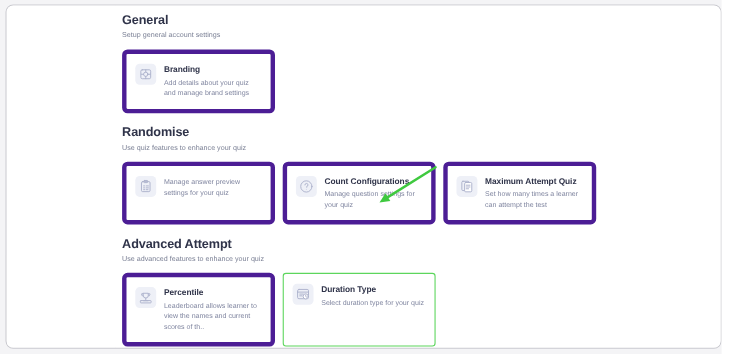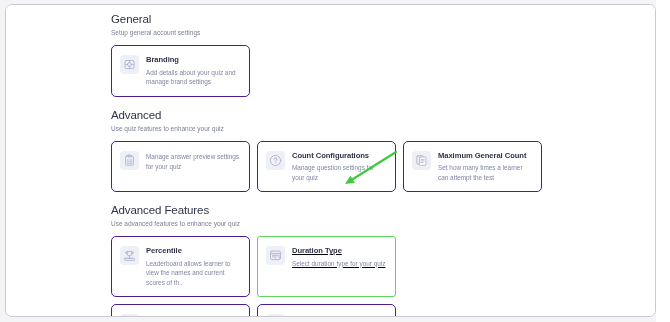--- a/index.html
+++ b/index.html
@@ -60,21 +60,21 @@
     height: 313px;
     background: #ffffff;
   }
 
   .section { margin-bottom: 1px; }
 
   .section-head { padding: 0 0 0 6px; }
 
   .section-title {
     font-size: 11.5px;
-    font-weight: normal;
+    font-weight: bold;
     color: #2f3349;
     letter-spacing: -0.1px;
     line-height: 15px;
   }
 
   .section-sub {
     font-size: 6.5px;
     color: #7b8095;
     line-height: 11px;
     margin-top: 0px;
@@ -85,32 +85,31 @@
     gap: 7px;
     margin-top: 7px;
     padding-left: 6px;
   }
 
   .card {
     position: relative;
     width: 139px;
     min-height: 45px;
     background: #ffffff;
-    border: 1px solid #4c1d95;
+    border: 4px solid #4c1d95;
     border-radius: 5px;
     padding: 8px 8px 9px 8px;
     display: flex;
     gap: 7px;
     align-items: flex-start;
   }
 
   .card.highlight {
     border: 1.6px solid #5dd65d;
     border-radius: 3px;
-    text-decoration: underline;
   }
 
   .card-icon {
     flex: 0 0 auto;
     width: 19px;
     height: 19px;
     border-radius: 4px;
     background: #eef0f7;
     display: flex;
     align-items: center;
@@ -179,21 +178,21 @@
               </div>
               <div class="card-text">
                 <div class="card-title">Branding</div>
                 <div class="card-desc">Add details about your quiz and manage brand settings</div>
               </div>
             </div>
           </div>
         </div>
         <div class="section" id="sec-features">
           <div class="section-head">
-            <div class="section-title">Advanced</div>
+            <div class="section-title">Randomise</div>
             <div class="section-sub">Use quiz features to enhance your quiz</div>
           </div>
           <div class="card-row">
             <div class="card">
               <div class="card-icon">
                 <svg width="13" height="13" viewBox="0 0 16 16">
                   <rect x="3.2" y="2.6" width="9.6" height="11.2" rx="1.3" stroke="#aeb4cd" fill="none" stroke-width="1.1" stroke-linecap="round" stroke-linejoin="round"></rect>
                   <rect x="5.8" y="1.3" width="4.4" height="2.4" rx="0.7" stroke="#aeb4cd" fill="none" stroke-width="1.1" stroke-linecap="round" stroke-linejoin="round"></rect>
                   <path d="M5.6 7.4h1.1M8.4 7.4h2.6M5.6 9.6h1.1M8.4 9.6h2.6M5.6 11.6h1.1M8.4 11.6h2.1" stroke="#aeb4cd" fill="none" stroke-width="1.1" stroke-linecap="round" stroke-linejoin="round"></path>
                 </svg>
@@ -217,29 +216,29 @@
             </div>
             <div class="card">
               <div class="card-icon">
                 <svg width="13" height="13" viewBox="0 0 16 16">
                   <rect x="2.3" y="2.2" width="8" height="10.4" rx="1.2" stroke="#aeb4cd" fill="none" stroke-width="1.1" stroke-linecap="round" stroke-linejoin="round"></rect>
                   <rect x="5.4" y="3.6" width="8" height="10.4" rx="1.2" fill="#ffffff" stroke="#aeb4cd" stroke-width="1.1" stroke-linecap="round" stroke-linejoin="round"></rect>
                   <path d="M7.2 6.6h4.2M7.2 8.6h4.2M7.2 10.6h2.6" stroke="#aeb4cd" fill="none" stroke-width="1.1" stroke-linecap="round" stroke-linejoin="round"></path>
                 </svg>
               </div>
               <div class="card-text">
-                <div class="card-title">Maximum General Count</div>
+                <div class="card-title">Maximum Attempt Quiz</div>
                 <div class="card-desc">Set how many times a learner can attempt the test</div>
               </div>
             </div>
           </div>
         </div>
         <div class="section" id="sec-advanced">
           <div class="section-head">
-            <div class="section-title">Advanced Features</div>
+            <div class="section-title">Advanced Attempt</div>
             <div class="section-sub">Use advanced features to enhance your quiz</div>
           </div>
           <div class="card-row">
             <div class="card">
               <div class="card-icon">
                 <svg width="13" height="13" viewBox="0 0 16 16">
                   <path d="M5.2 3.2h5.6v2.6a2.8 2.8 0 0 1-5.6 0z" stroke="#aeb4cd" fill="none" stroke-width="1.1" stroke-linecap="round" stroke-linejoin="round"></path>
                   <path d="M8 8.6v2.2M5.6 11.6h4.8" stroke="#aeb4cd" fill="none" stroke-width="1.1" stroke-linecap="round" stroke-linejoin="round"></path>
                   <rect x="2" y="11.4" width="12" height="2.6" rx="0.7" stroke="#aeb4cd" fill="none" stroke-width="1.1" stroke-linecap="round" stroke-linejoin="round"></rect>
                   <path d="M10.8 3.8h1.8v1.2a1.3 1.3 0 0 1-1.5 1.2M5.2 3.8H3.4v1.2a1.3 1.3 0 0 0 1.5 1.2" stroke="#aeb4cd" fill="none" stroke-width="1.1" stroke-linecap="round" stroke-linejoin="round"></path>

